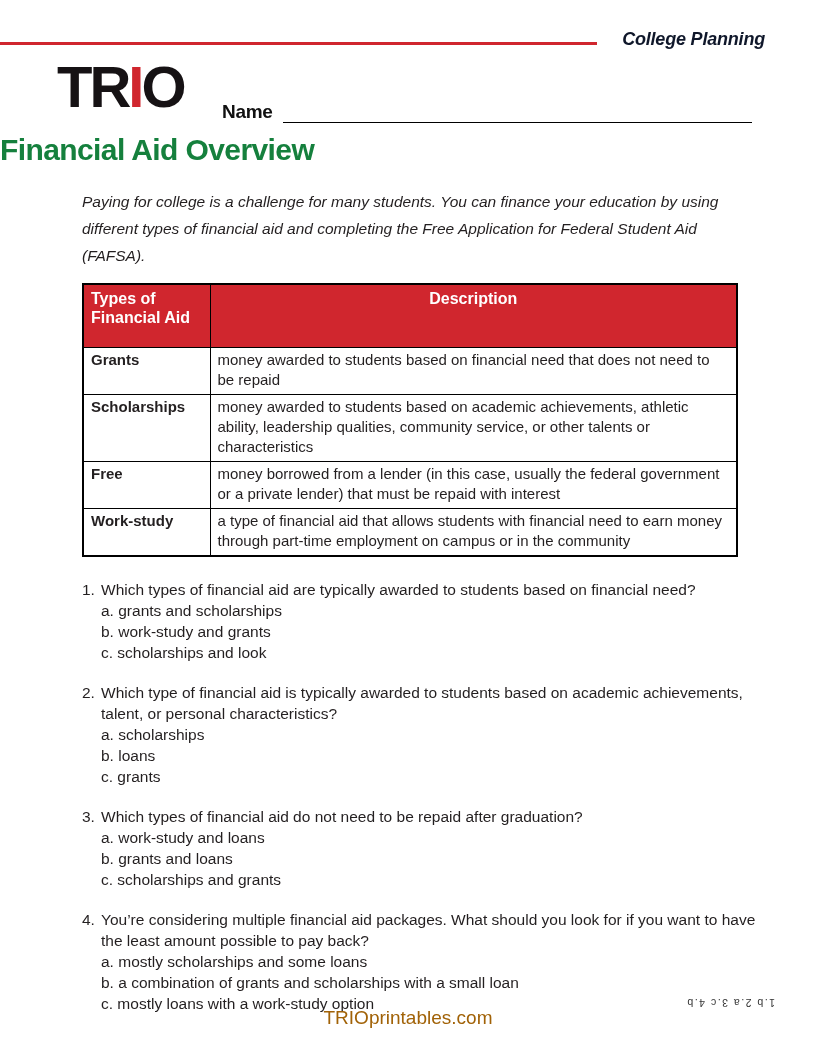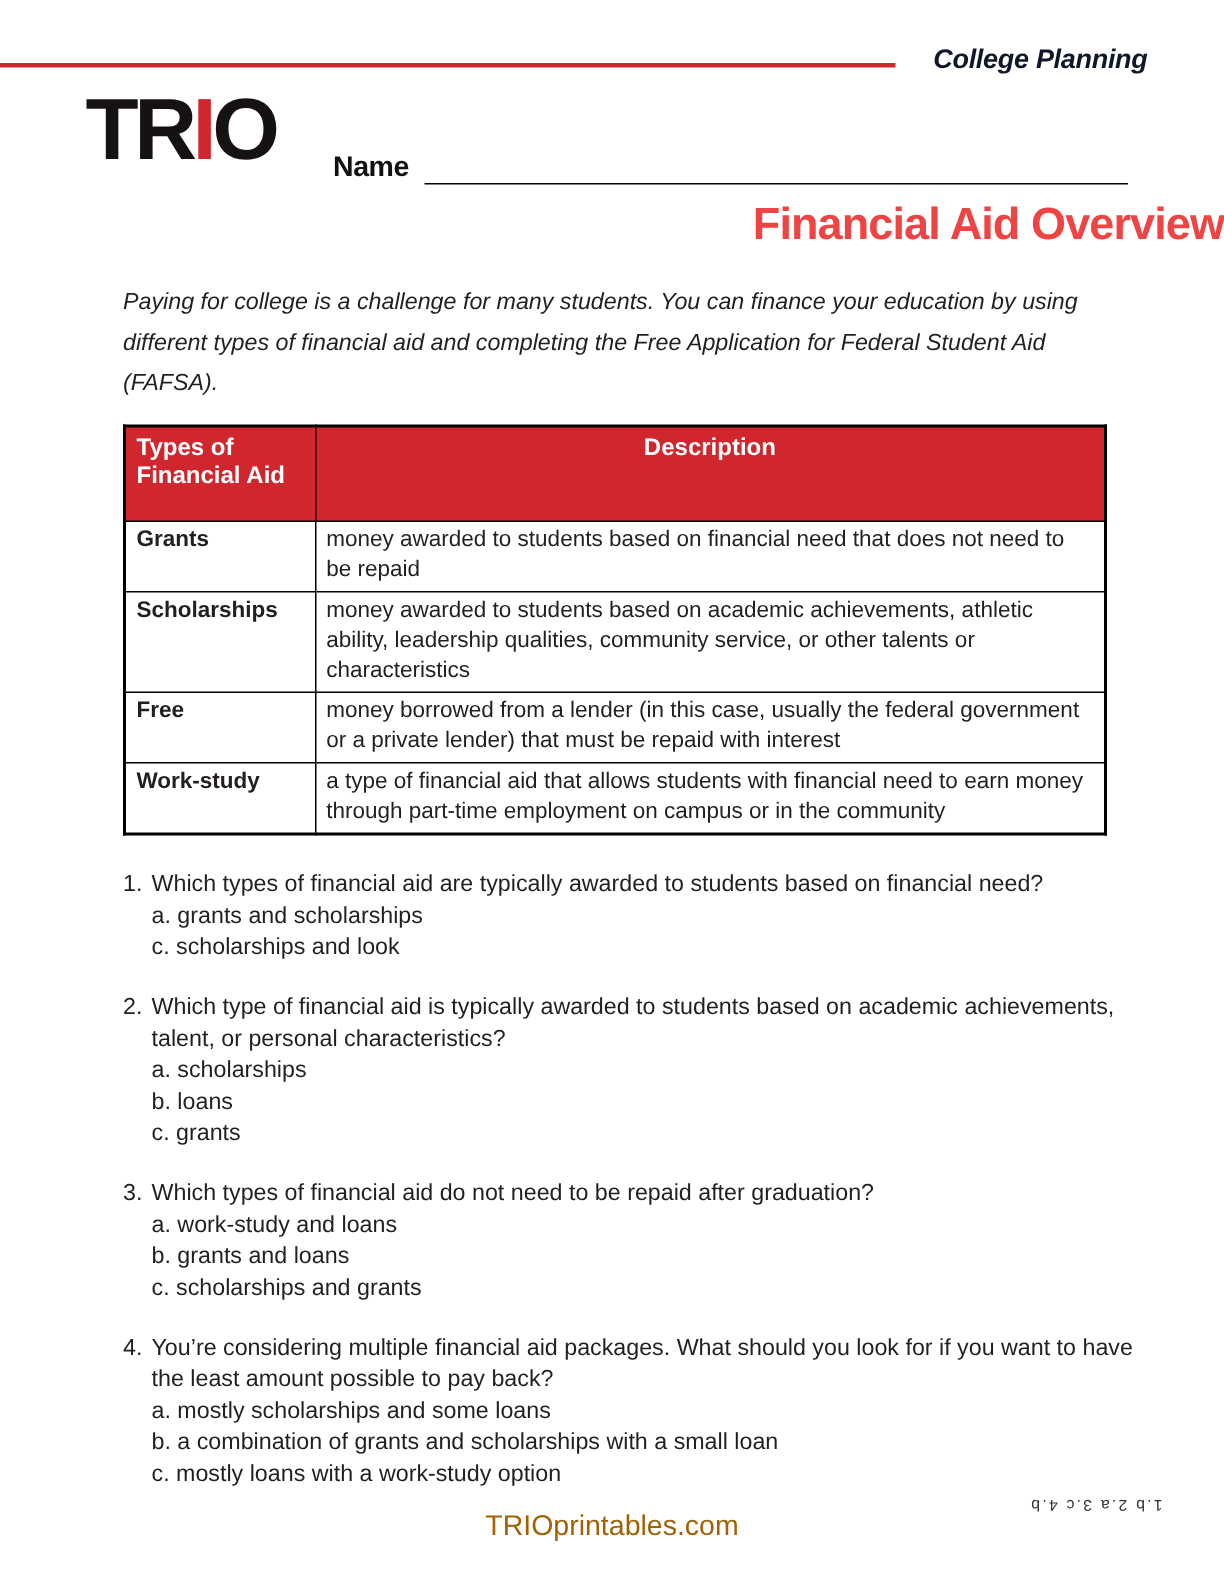--- a/index.html
+++ b/index.html
@@ -36,22 +36,22 @@
   }
   .name-label {
     font-size:19px; font-weight:700; color:#111;
     padding-right:10px; letter-spacing:-0.3px;margin-top:21px;
   }
   .name-line {
     flex:1; border-bottom:1.5px solid #000; height:24px;
   }
   .doc-title {
     position:absolute; top:133px; left:0;
-    width:816px; text-align:right;
-    font-size:30px; font-weight:800; color:#ef4444;
+    width:816px; text-align:left;
+    font-size:30px; font-weight:800; color:#15803d;
     letter-spacing:-0.6px;
   }
   .content {
     position:absolute; top:188px; left:82px; width:690px;
   }
   .intro-italic {
     font-style:italic; font-size:15.5px; line-height:27px;
     margin-bottom:14px; width:660px;
   }
   .intro-regular {
@@ -140,20 +140,21 @@
         </tr>
       </tbody>
     </table>
 
     <div class="question">
       <div class="q-line">
         <span class="q-num">1.</span>
         <span class="q-text">Which types of financial aid are typically awarded to students based on financial need?</span>
       </div>
       <div class="q-option">a. grants and scholarships</div>
+      <div class="q-option">b. work-study and grants</div>
       <div class="q-option">c. scholarships and look</div>
     </div>
 
     <div class="question">
       <div class="q-line">
         <span class="q-num">2.</span>
         <span class="q-text">Which type of financial aid is typically awarded to students based on academic achievements, talent, or personal characteristics?</span>
       </div>
       <div class="q-option">a. scholarships</div>
       <div class="q-option">b. loans</div>

